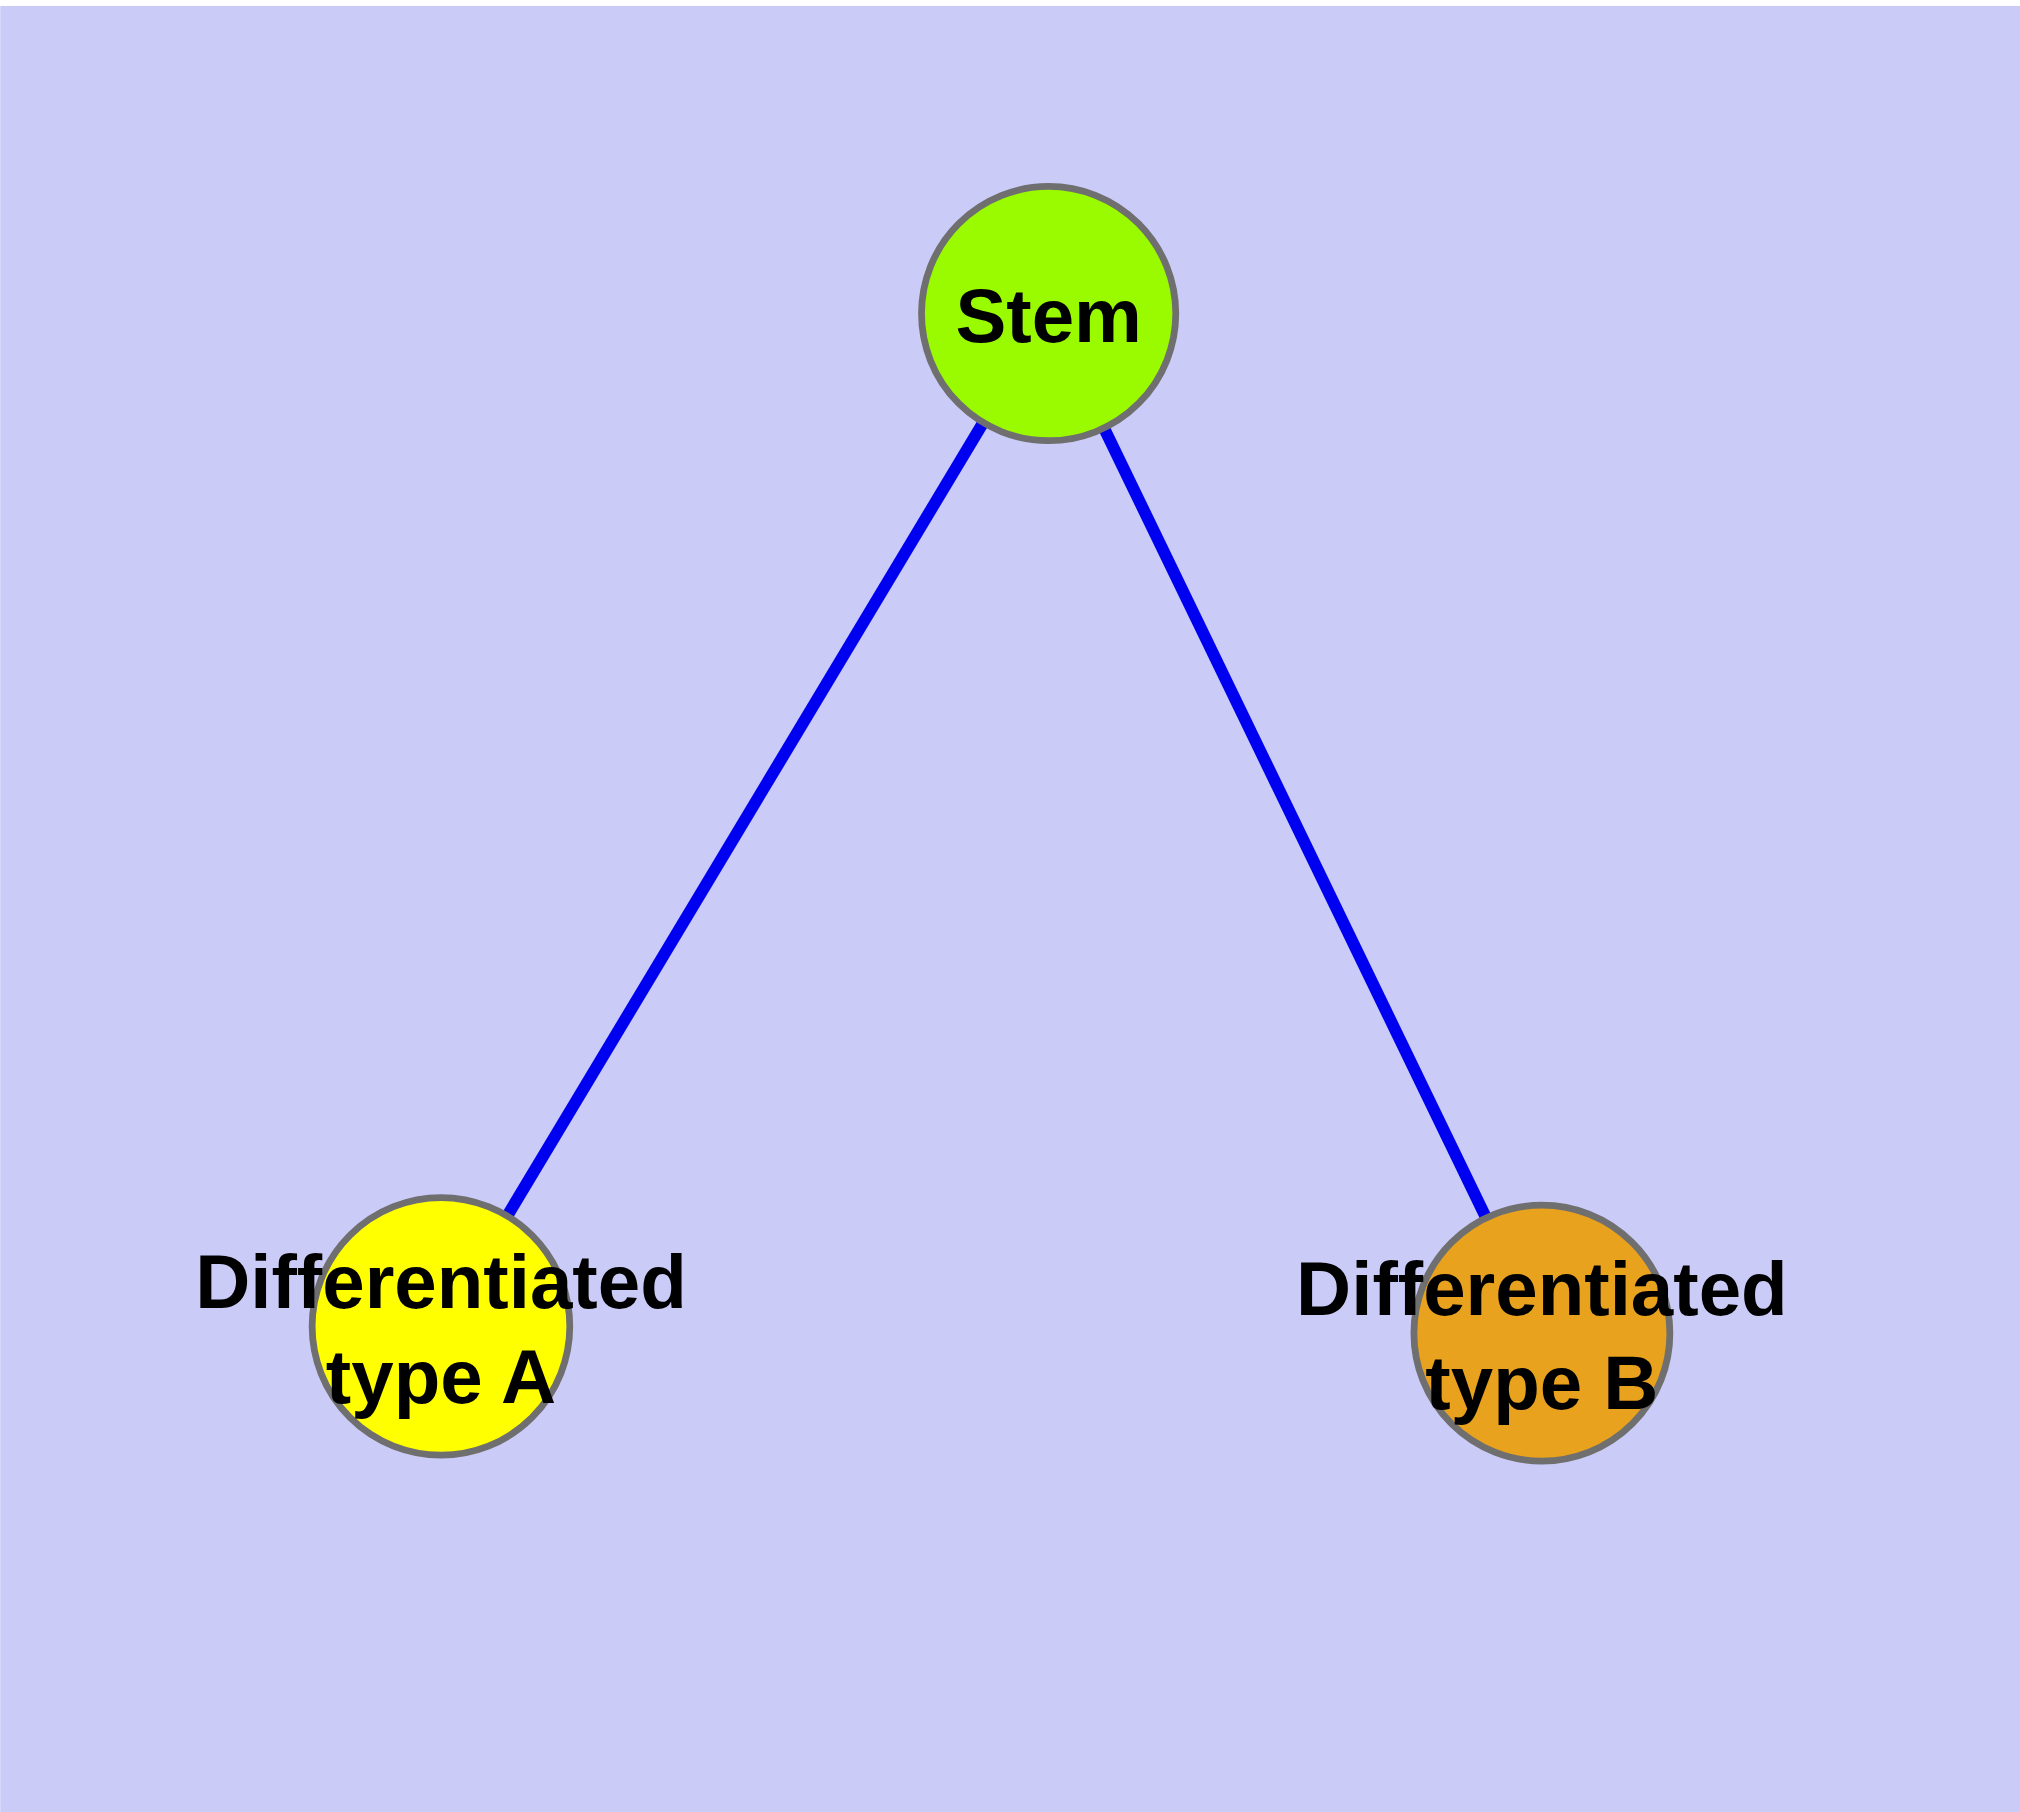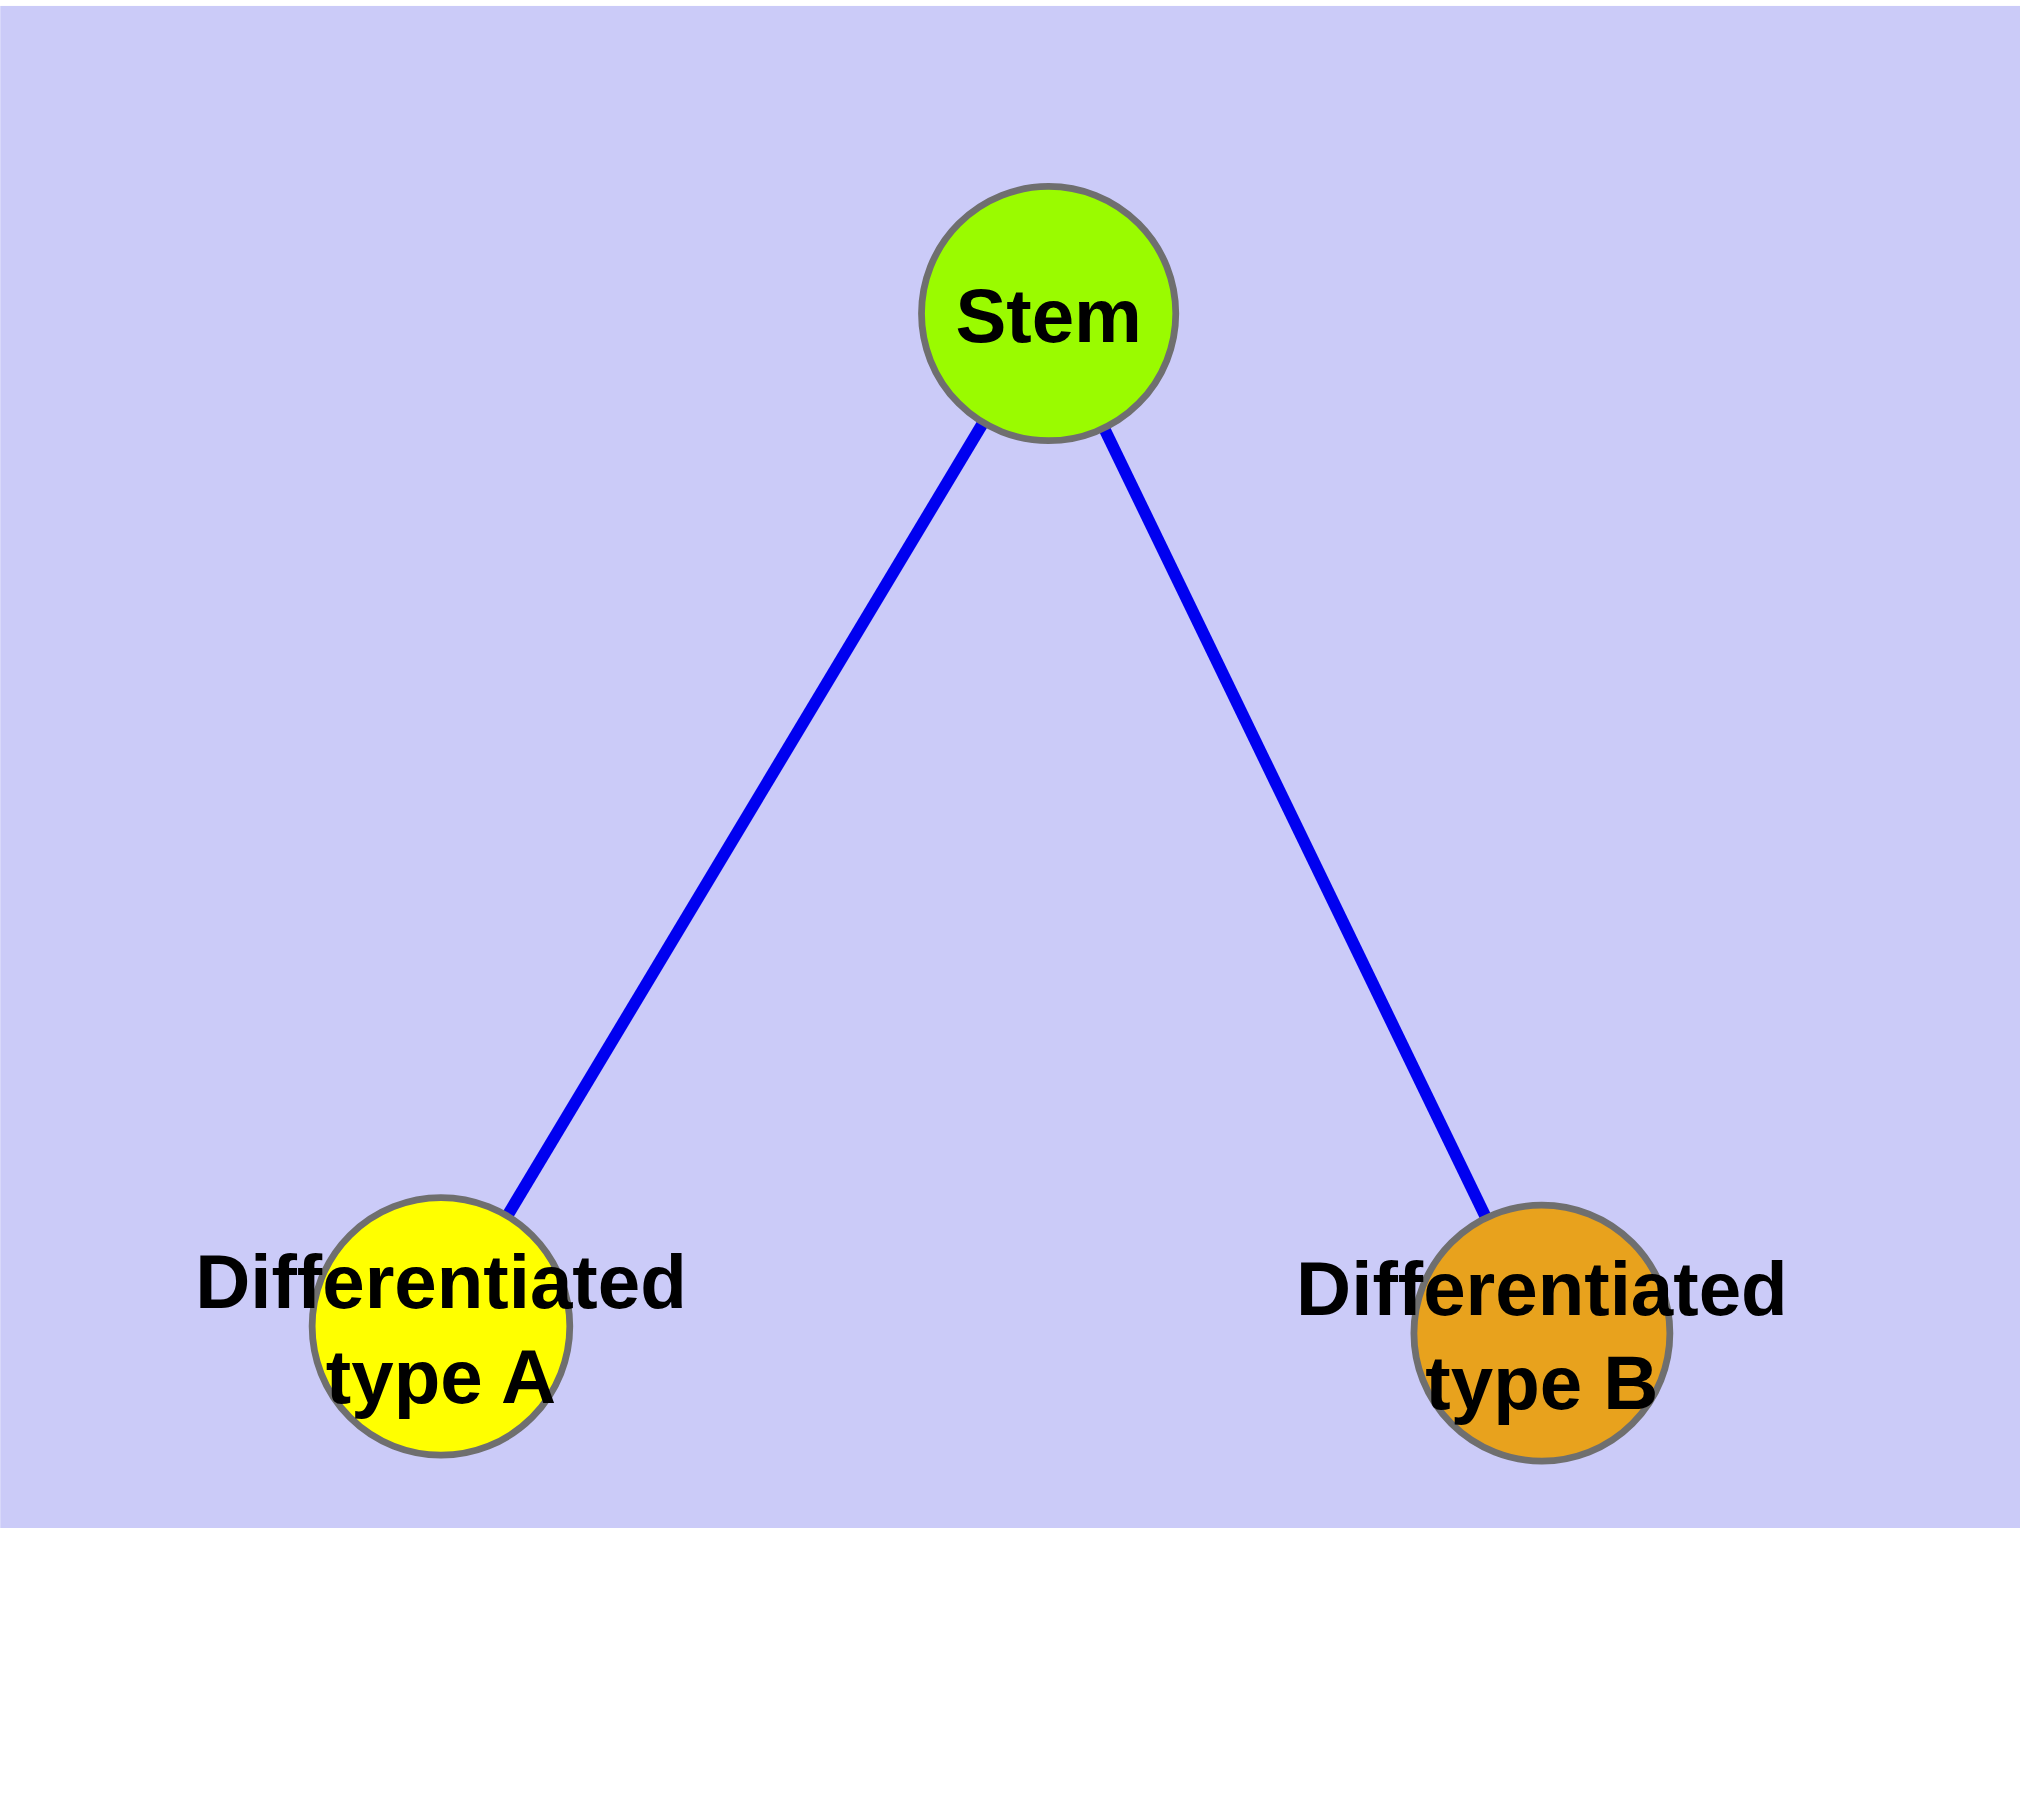--- a/index.html
+++ b/index.html
@@ -4,21 +4,21 @@
 <style>
   html, body {
     margin: 0;
     padding: 0;
     background: #ffffff;
     font-family: "Liberation Sans", sans-serif;
   }
   .canvas-wrap {
     position: relative;
     width: 2021px;
-    height: 1528px;
+    height: 1812px;
     background: #ffffff;
     overflow: hidden;
   }
   .canvas-wrap svg {
     position: absolute;
     left: 0;
     top: 0;
     display: block;
   }
   .node-label {

